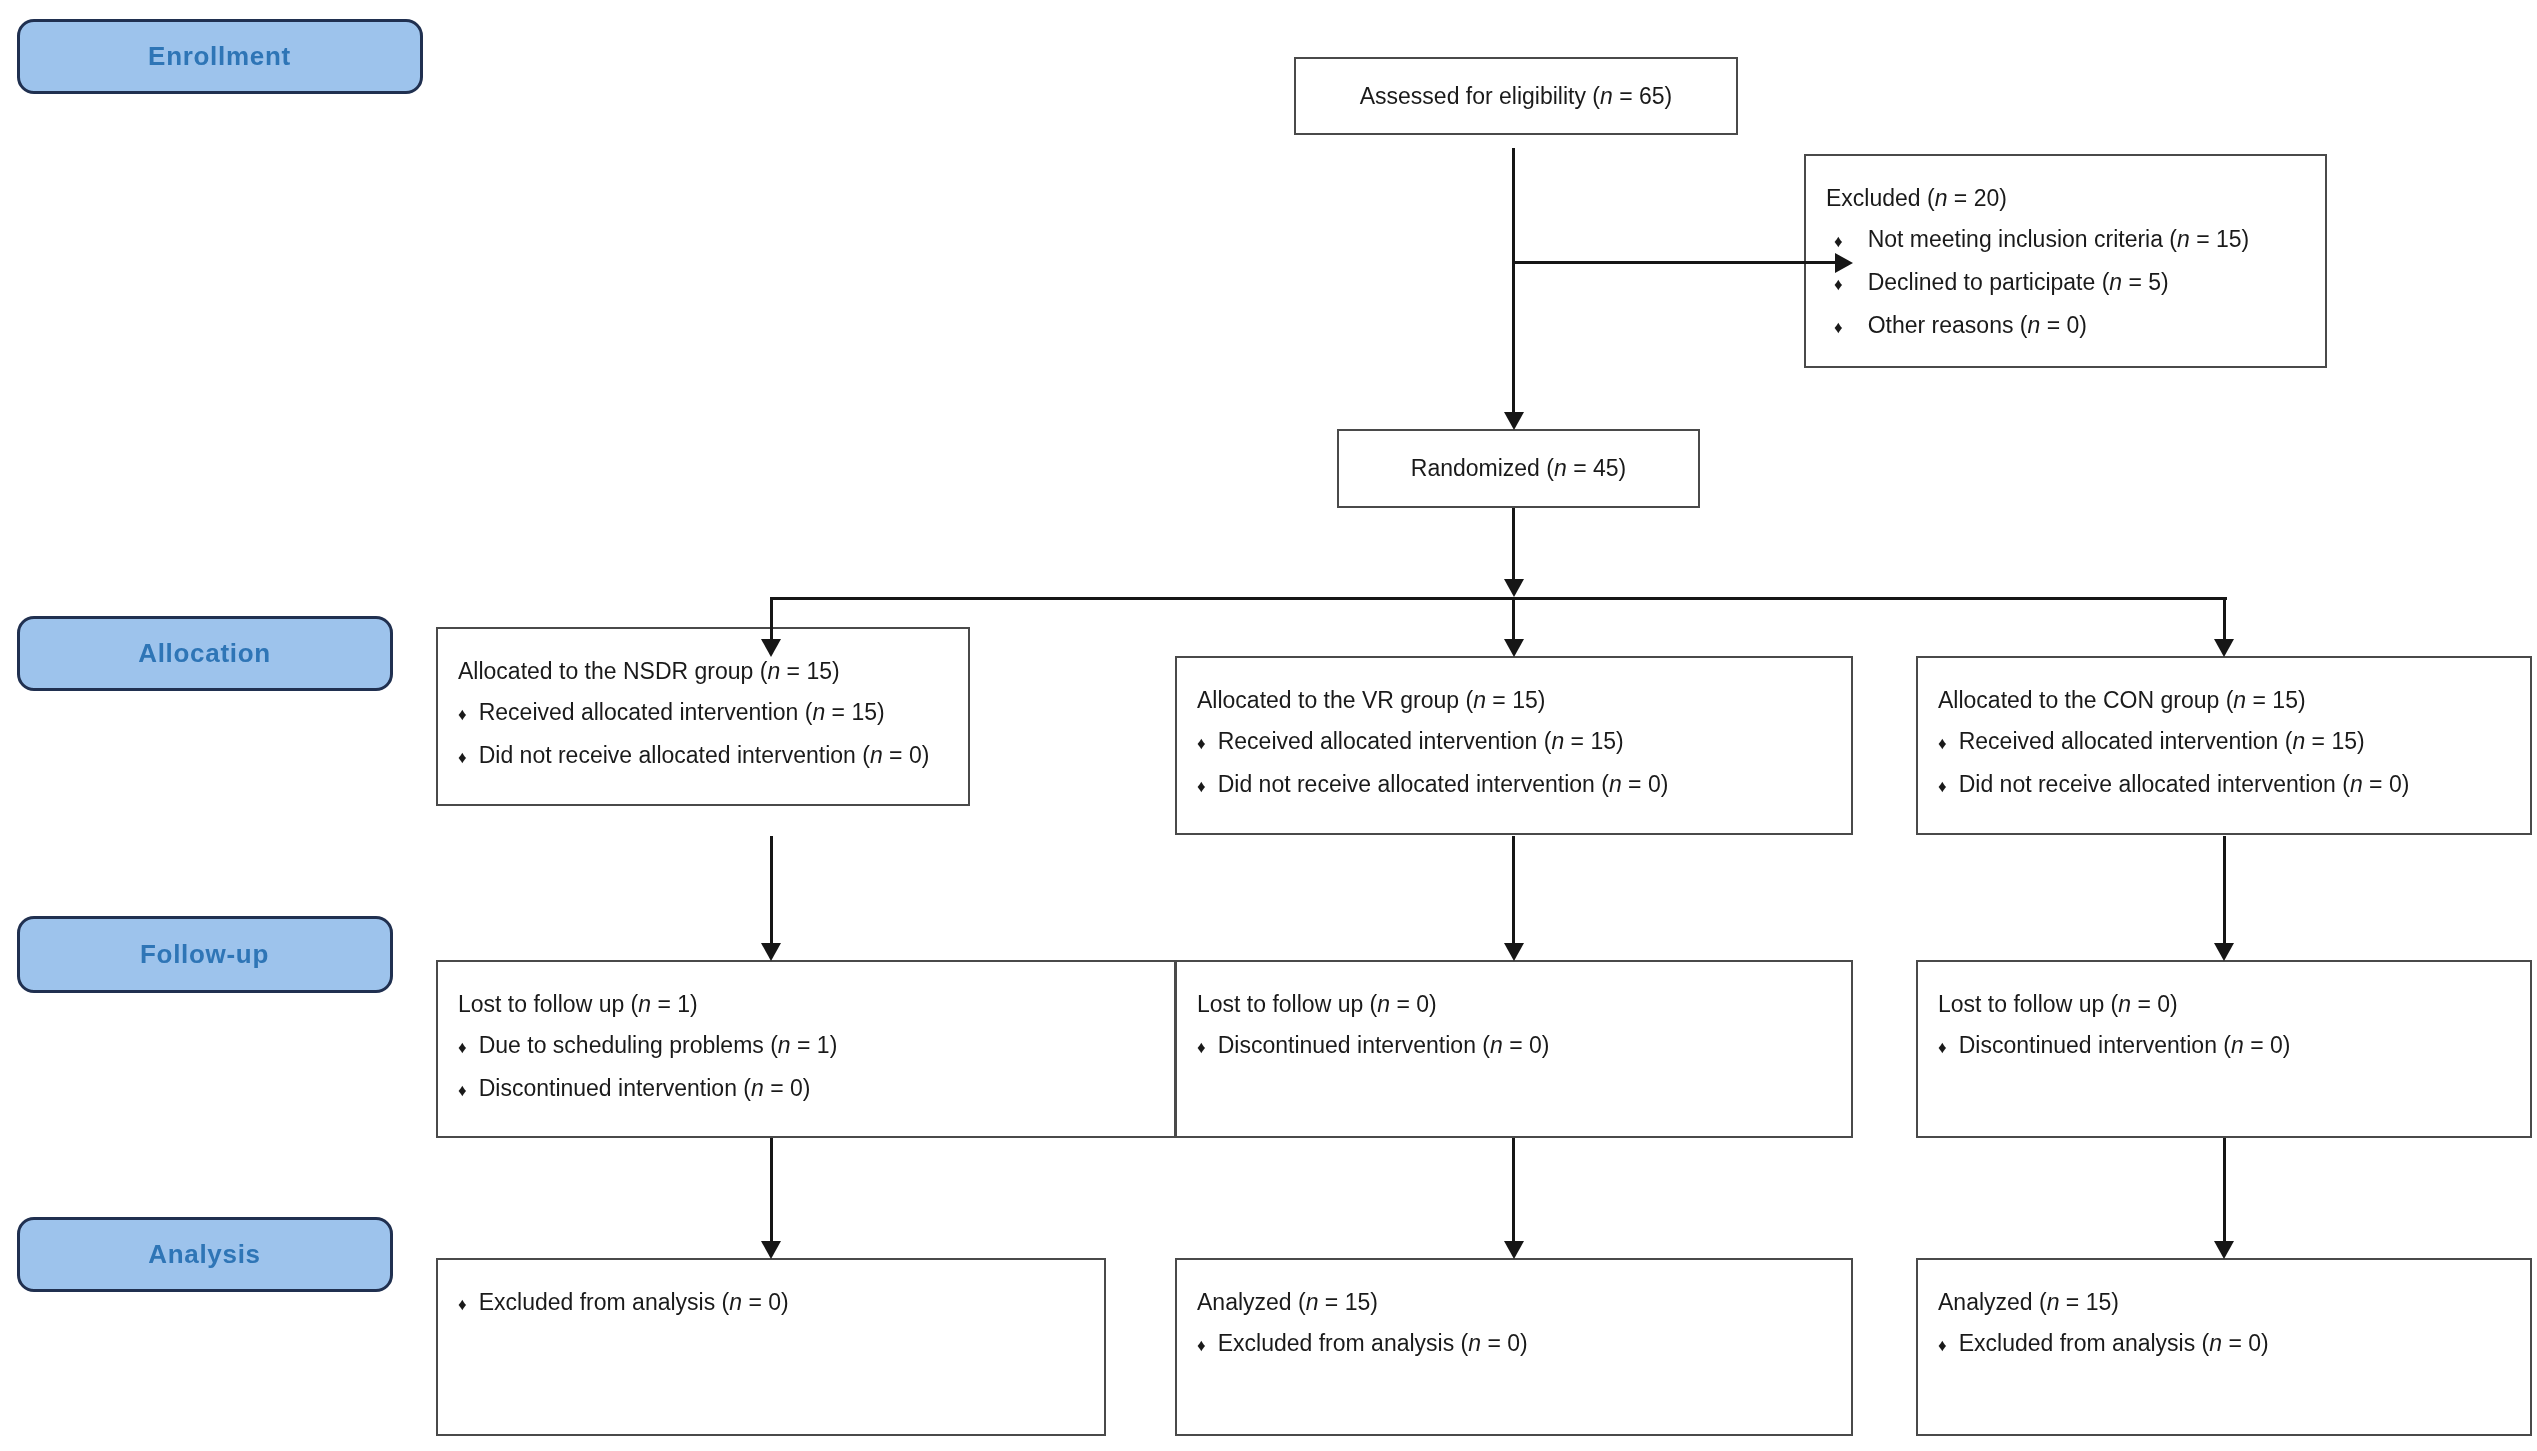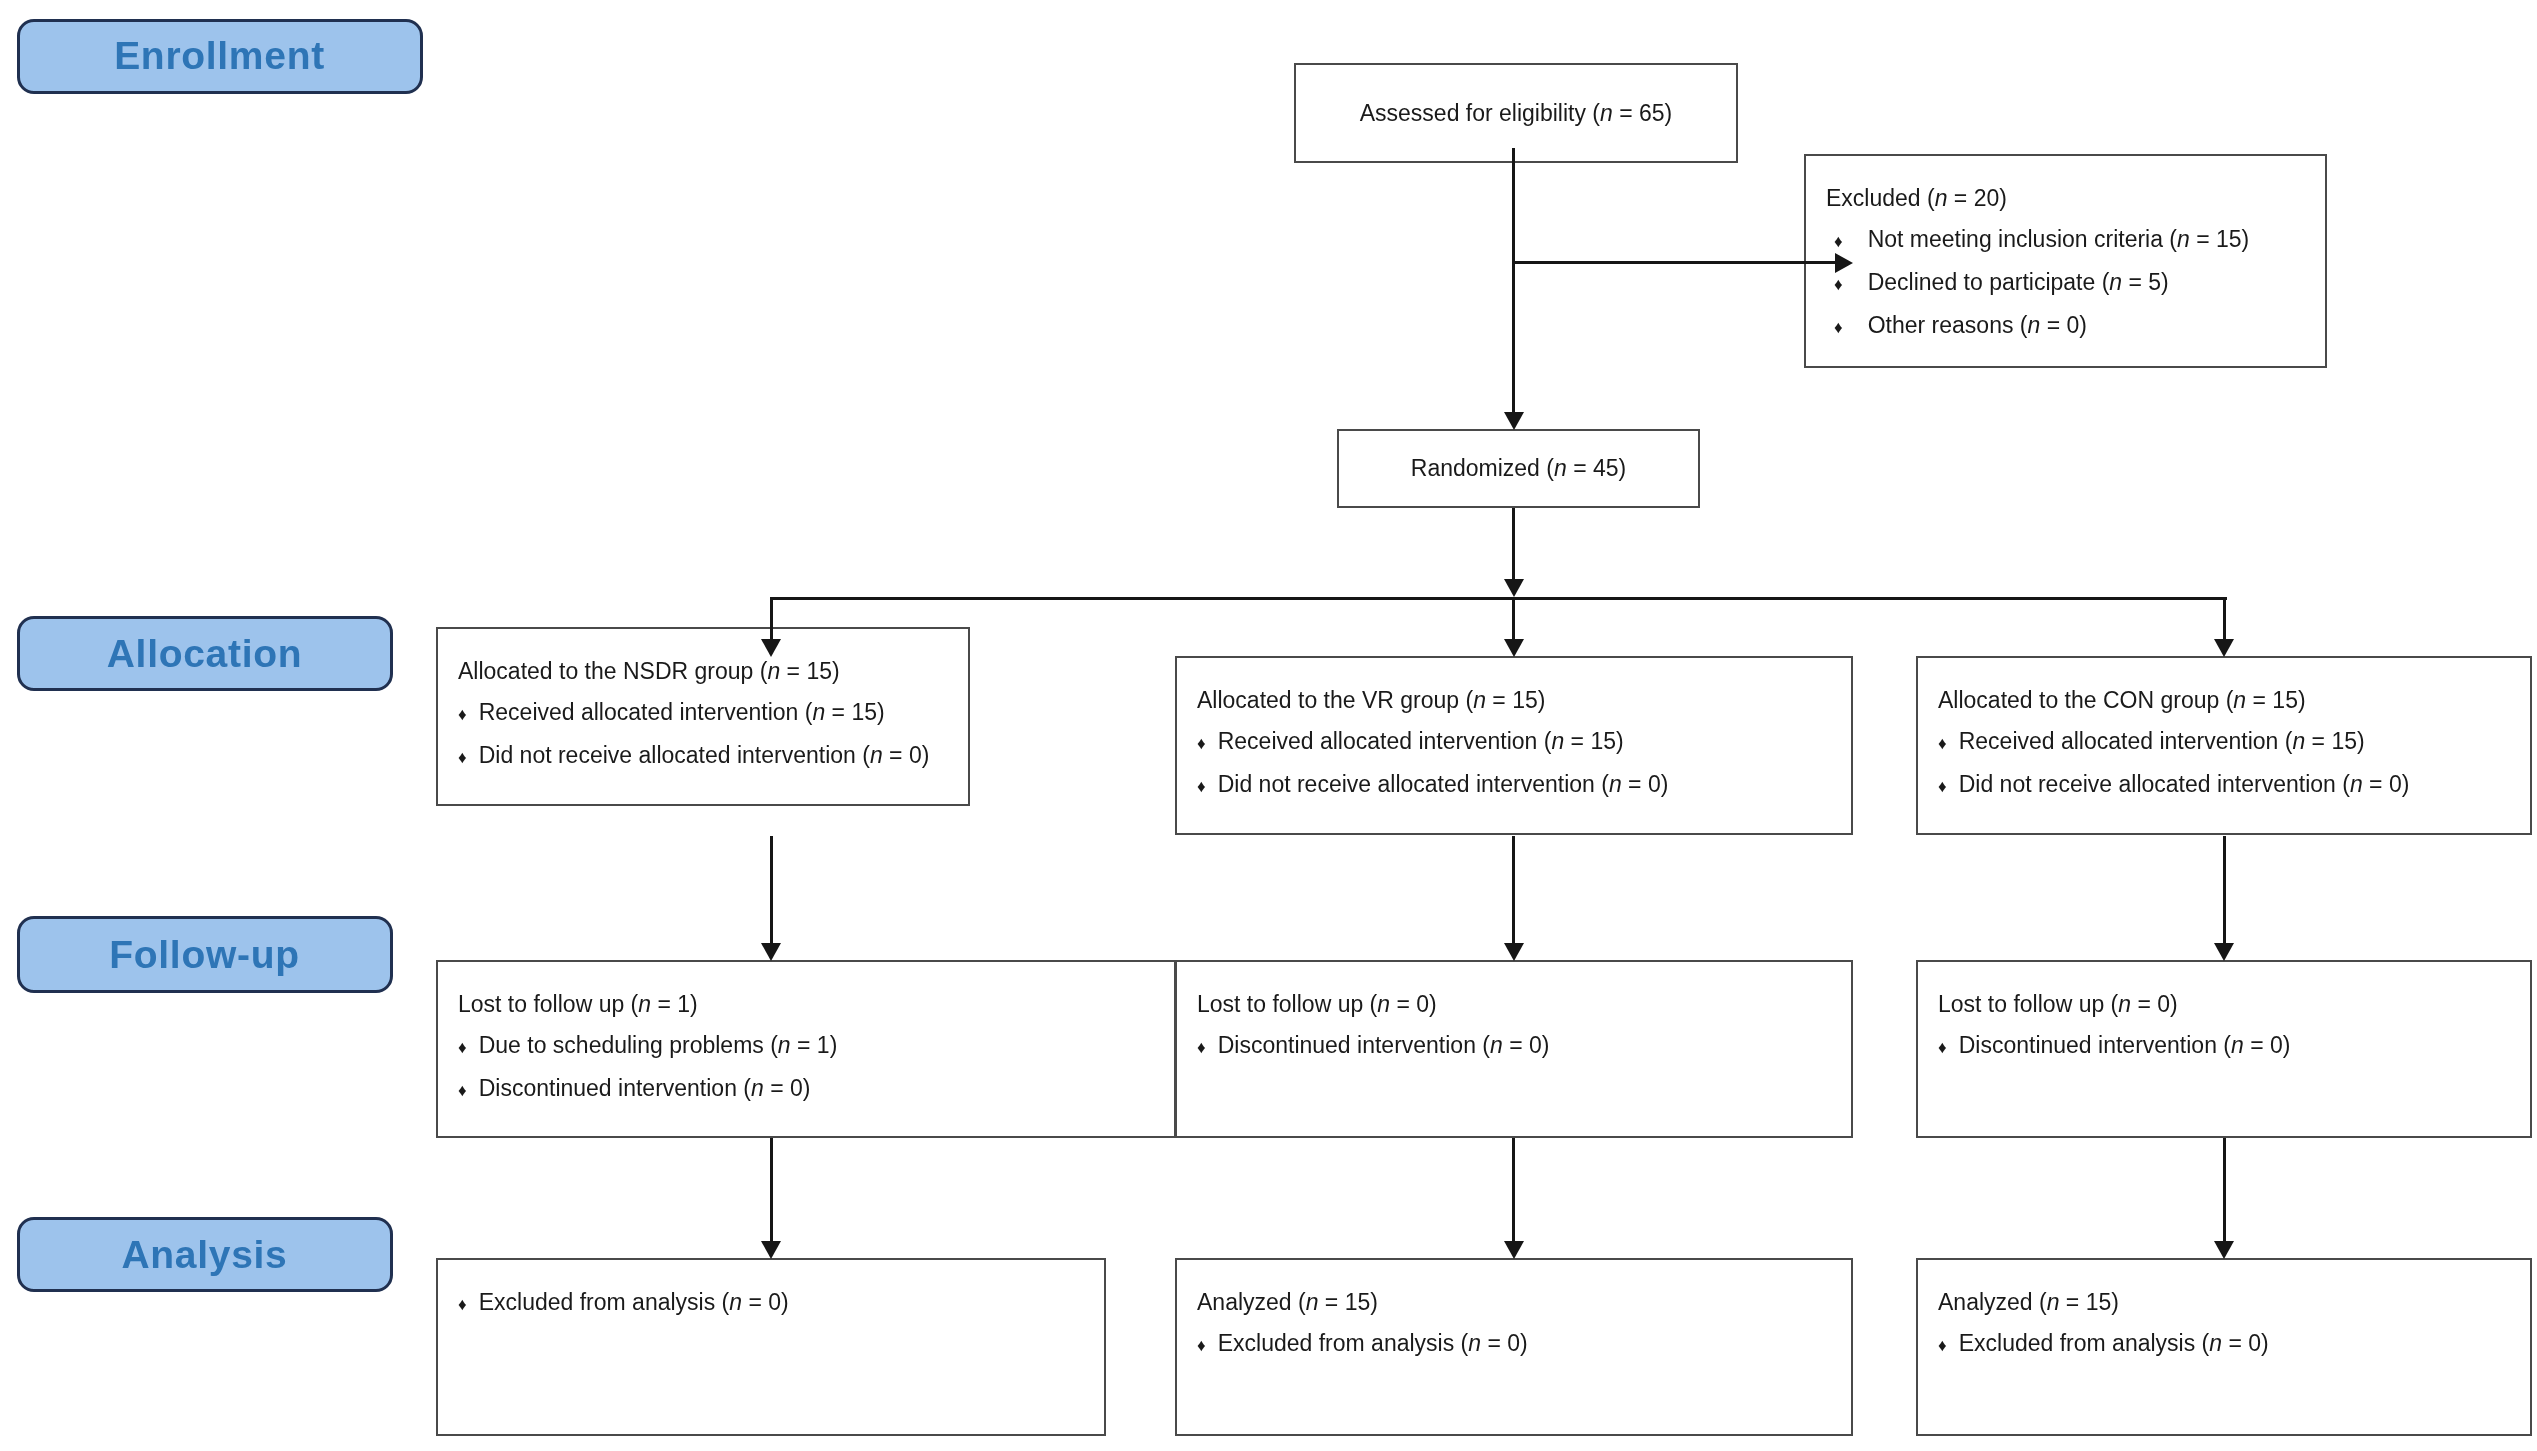--- a/index.html
+++ b/index.html
@@ -12,21 +12,21 @@
     overflow:hidden;
   }
   
   .pill{
     position:absolute;
     background:#9DC3EC;
     border:3.3px solid #203050;
     border-radius:17px;
     box-sizing:border-box;
     display:flex;align-items:center;justify-content:center;
-    font-size:39px;font-weight:bold;color:#2E75B6;
+    font-size:26px;font-weight:bold;color:#2E75B6;
     letter-spacing:0.7px;
   }
   
   .fbox{
     position:absolute;
     background:#ffffff;
     border:2.6px solid #4A4A4A;
     box-sizing:border-box;
     font-size:23px;line-height:41px;
     padding:22.4px 16px 0 20px;
@@ -62,21 +62,21 @@
   <div class="pill" style="left:16.5px;top:616px;width:376px;height:75px">
     <span>Allocation</span>
   </div>
   <div class="pill" style="left:16.5px;top:916px;width:376px;height:77px">
     <span>Follow-up</span>
   </div>
   <div class="pill" style="left:16.5px;top:1217px;width:376px;height:75px">
     <span>Analysis</span>
   </div>
 
-  <div class="fbox cbox" style="left:1294px;top:63px;width:444px;height:100px">
+  <div class="fbox cbox" style="left:1294px;top:57px;width:444px;height:78px">
     <span class="nfmt">Assessed for eligibility (<i>n</i> = 65)</span>
   </div>
 
   <div class="fbox" style="left:1804px;top:154px;width:523px;height:214px">
     <div class="nfmt">Excluded (<i>n</i> = 20)</div>
     <div class="brow x-b">
       <span class="dia">♦</span>
       <span class="nfmt">Not meeting inclusion criteria (<i>n</i> = 15)</span>
     </div>
     <div class="brow x-b">

